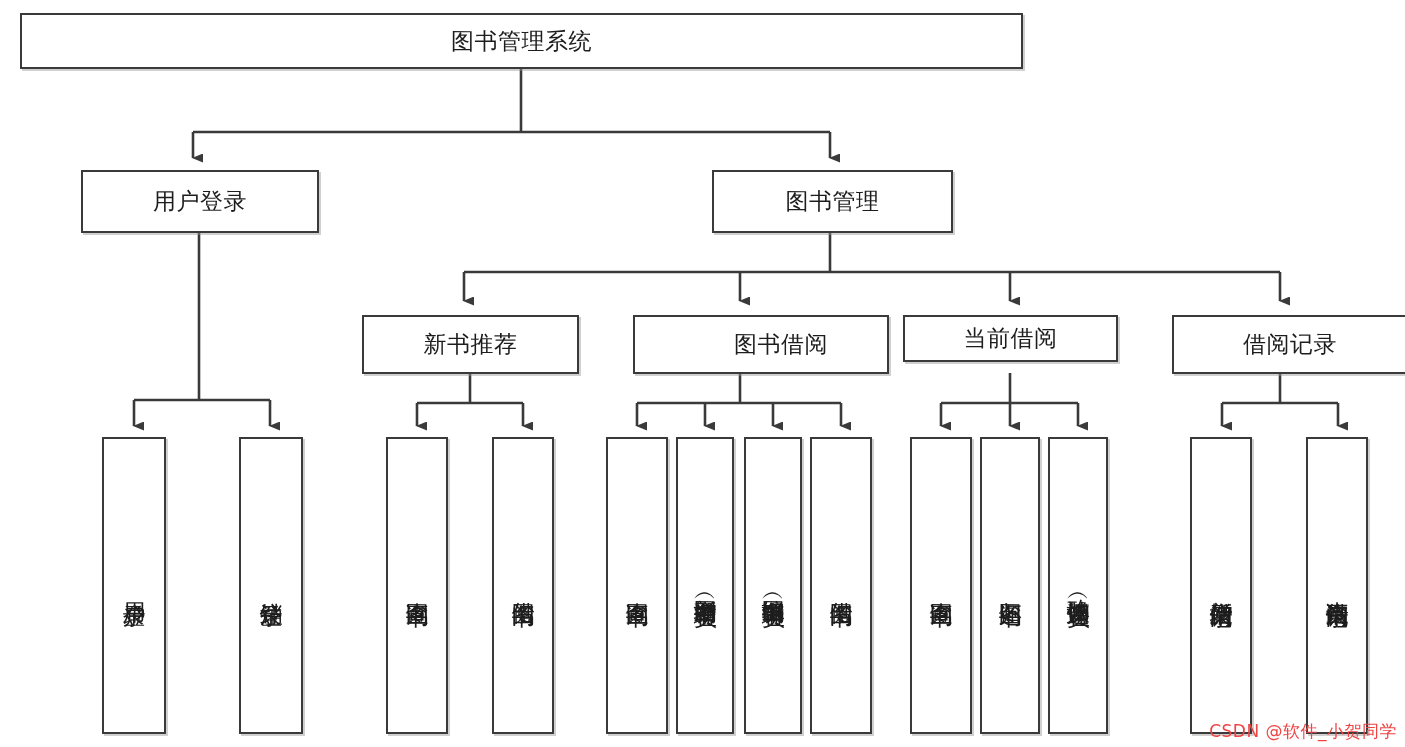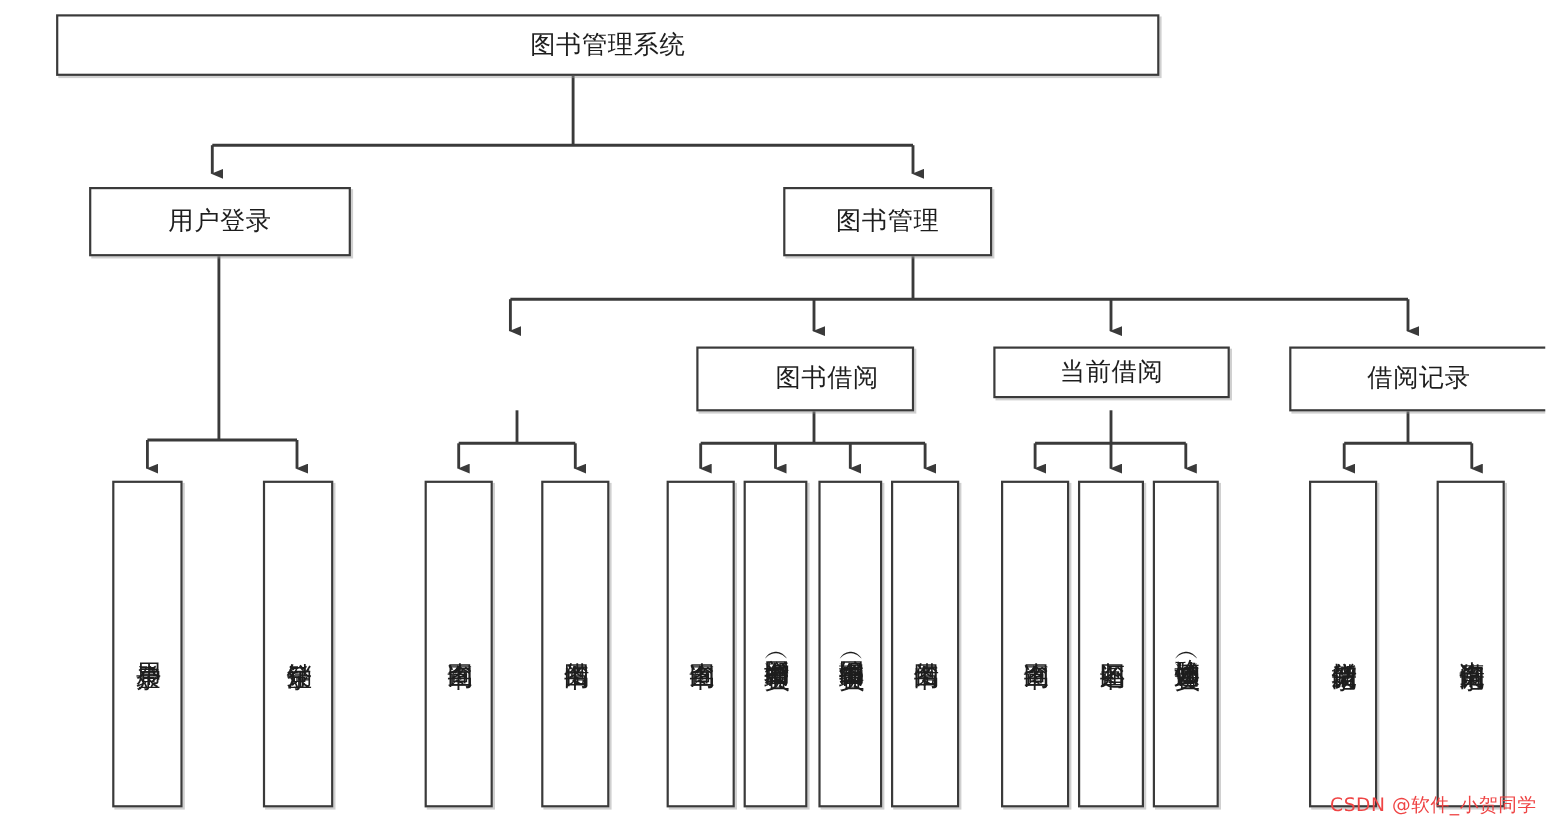--- a/index.html
+++ b/index.html
@@ -118,32 +118,35 @@
       <path d="M1010,403 L1010,426" marker-end="url(#arrow)"></path>
       <path d="M1078,403 L1078,426" marker-end="url(#arrow)"></path>
 
       <path d="M1280,373 L1280,403"></path>
       <path d="M1222,403 L1338,403"></path>
       <path d="M1222,403 L1222,426" marker-end="url(#arrow)"></path>
       <path d="M1338,403 L1338,426" marker-end="url(#arrow)"></path>
     </g>
   </svg>
 
-  <div class="node root h" style="left:20px; top:13px; width:1003px; height:56px;margin-left:31px;">
+  <div class="node root h" style="left:20px; top:13px; width:1003px; height:56px;">
     <span class="label">图书管理系统</span>
   </div>
 
   <div class="node h" style="left:81px; top:170px; width:238px; height:63px;">
     <span class="label">用户登录</span>
   </div>
-  <div class="node h" style="left:712px; top:170px; width:190px; height:63px;">
+  <div class="node h" style="left:712px; top:170px; width:241px; height:63px;">
     <span class="label">图书管理</span>
   </div>
 
-  <div class="node h" style="left:633px; top:315px; width:198px; height:59px;padding-left:40px;">
+  <div class="node h" style="left:362px; top:315px; width:217px; height:59px;">
+    <span class="label">新书推荐</span>
+  </div>
+  <div class="node h" style="left:633px; top:315px; width:256px; height:59px;padding-left:40px;">
     <span class="label">图书借阅</span>
   </div>
   <div class="node h" style="left:903px; top:315px; width:215px; height:47px;">
     <span class="label">当前借阅</span>
   </div>
   <div class="node h" style="left:1172px; top:315px; width:236px; height:59px;">
     <span class="label">借阅记录</span>
   </div>
 
   <div class="node v" style="left:102px; top:437px; width:64px; height:297px;">

